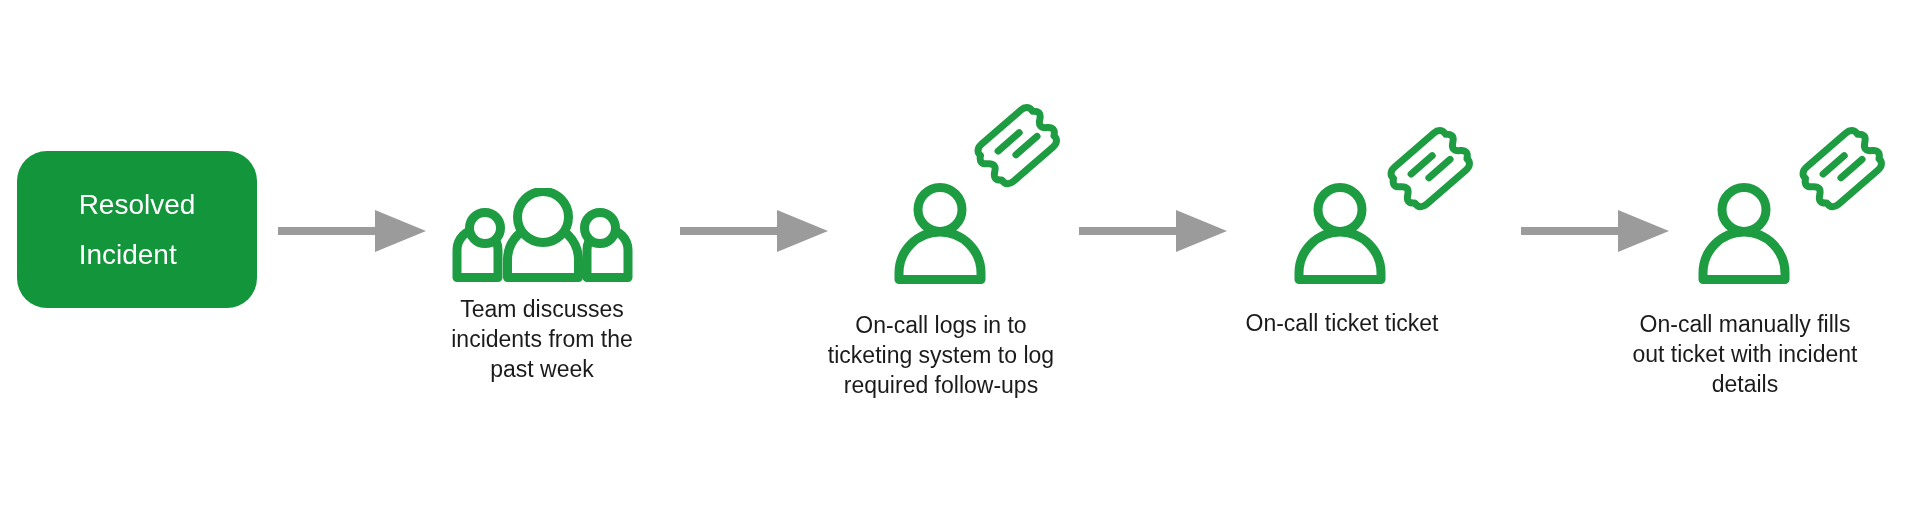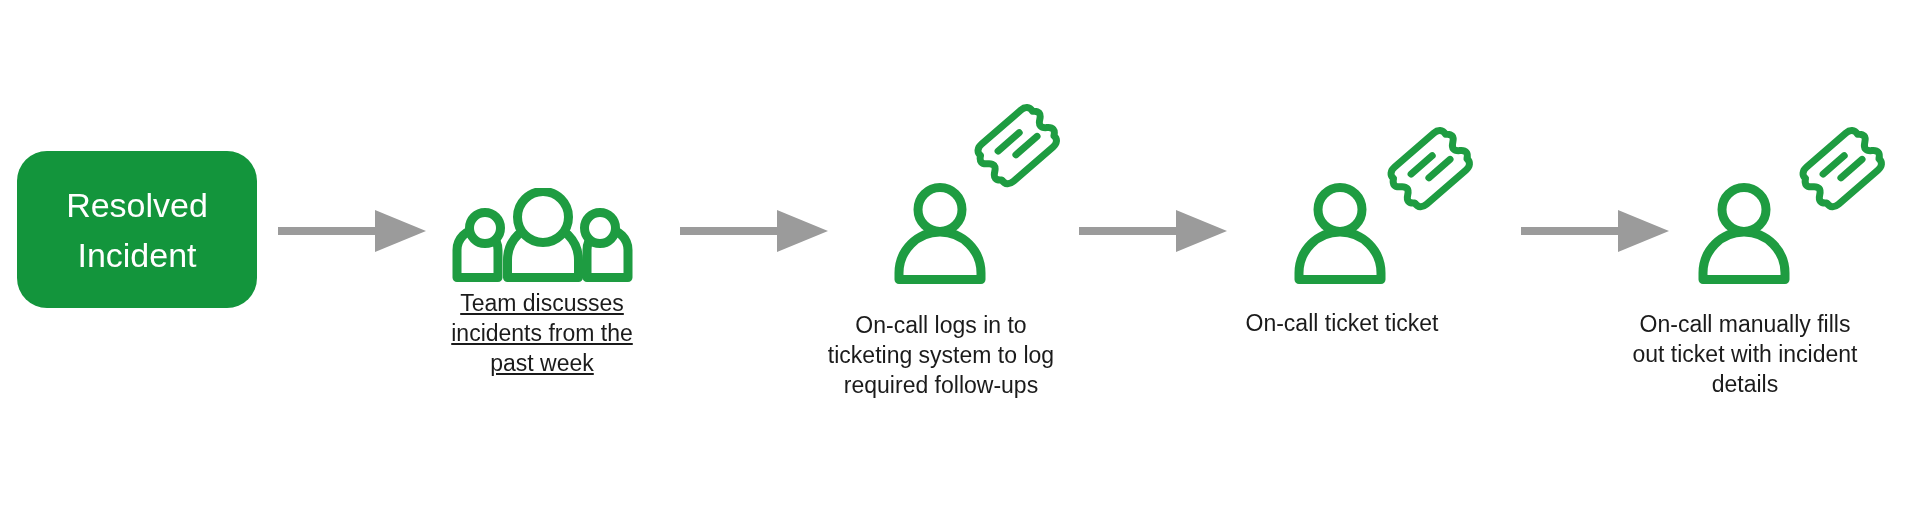--- a/index.html
+++ b/index.html
@@ -16,23 +16,22 @@
   
   .start-box {
     left: 17px; top: 151px;
     width: 240px; height: 157px;
     background: var(--box-green);
     border-radius: 30px;
     display: flex; align-items: center; justify-content: center;
   }
   .start-box .label {
     color: var(--box-text);
-    font-size: 34px;
+    font-size: 28px;
     line-height: 50px;
-    text-align: center;
     white-space: pre-line;
   }
 
   
   .arrow { width: 148px; height: 42px; }
   .arrow svg { display: block; width: 100%; height: 100%; }
   .arrow svg rect, .arrow svg polygon { fill: var(--arrow-gray); }
   .arrow-1 { left: 278px; top: 210px; }
   .arrow-2 { left: 680px; top: 210px; }
   .arrow-3 { left: 1079px; top: 210px; }
@@ -63,21 +62,21 @@
 
   
   .caption {
     width: 340px;
     text-align: center;
     color: var(--caption-text);
     font-size: 23px;
     line-height: 30px;
     white-space: pre-line;
   }
-  .caption-2 { left: 372px; top: 288px; text-decoration: underline; }
+  .caption-2 { left: 372px; top: 294px; }
   .caption-3 { left: 771px; top: 310px; }
   .caption-4 { left: 1172px; top: 308px; }
   .caption-5 { left: 1575px; top: 309px; }
 </style>
 </head>
 <body>
 
 <div class="stage">
 
   <div class="abs start-box">

